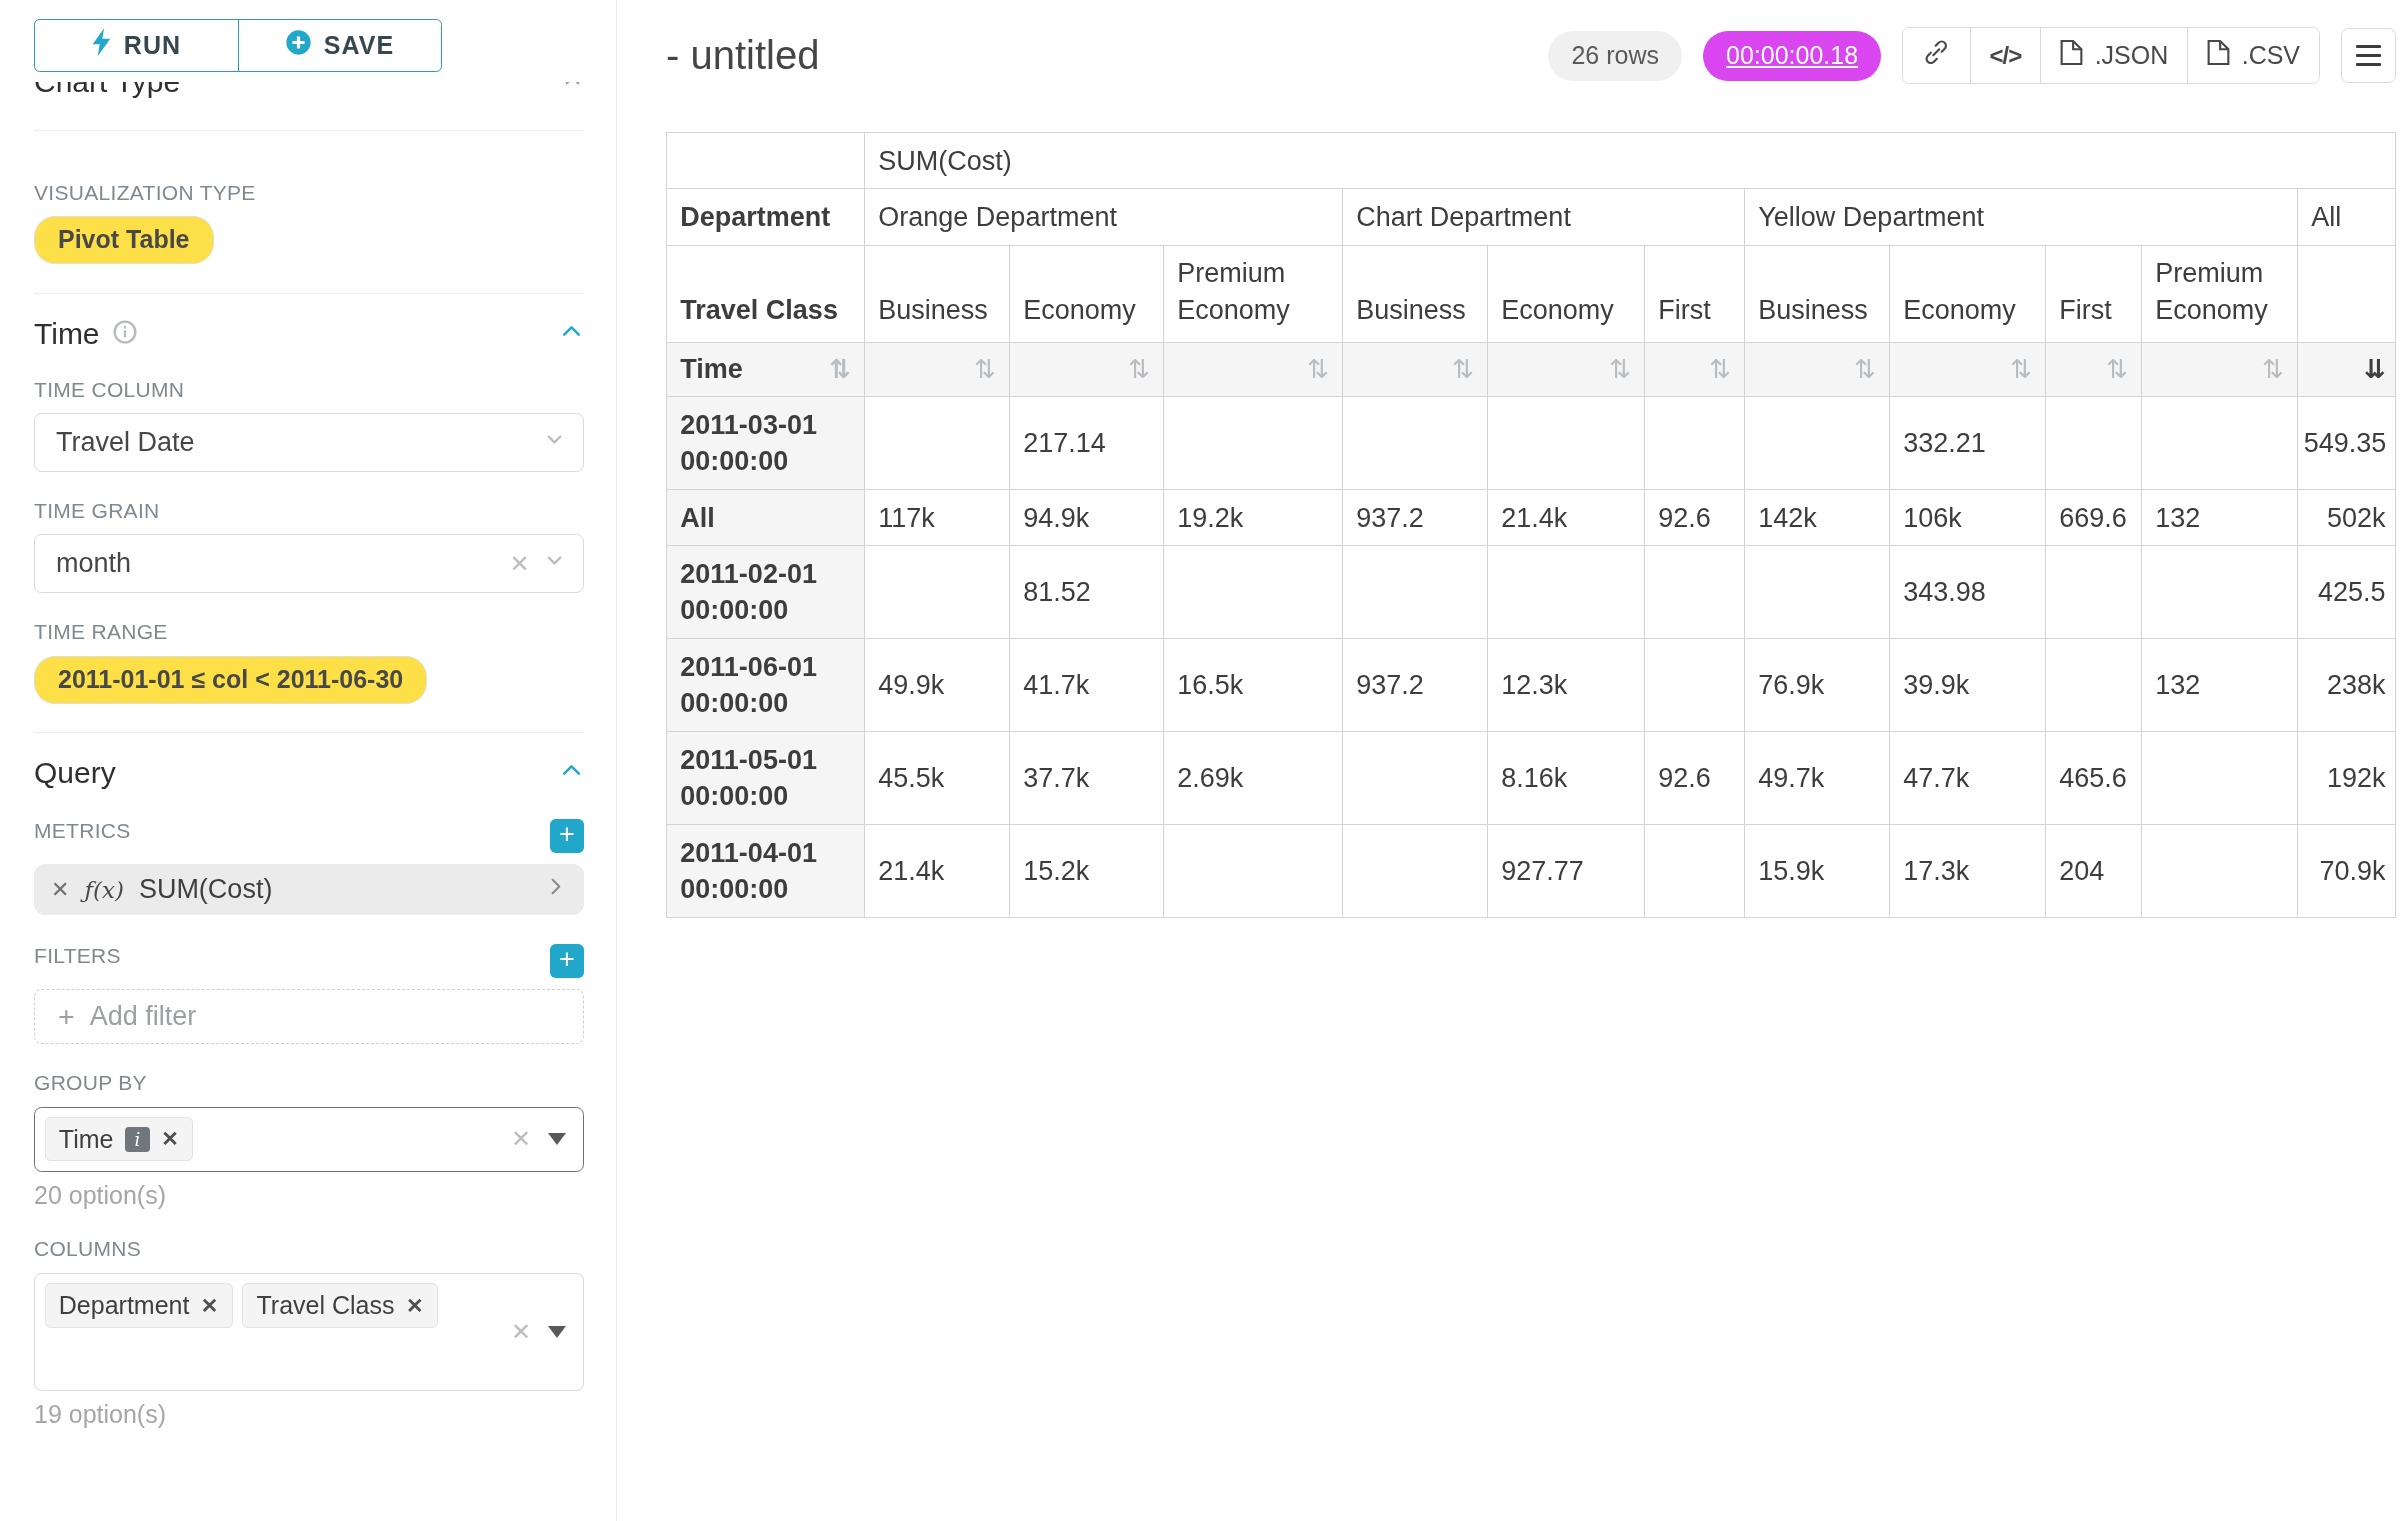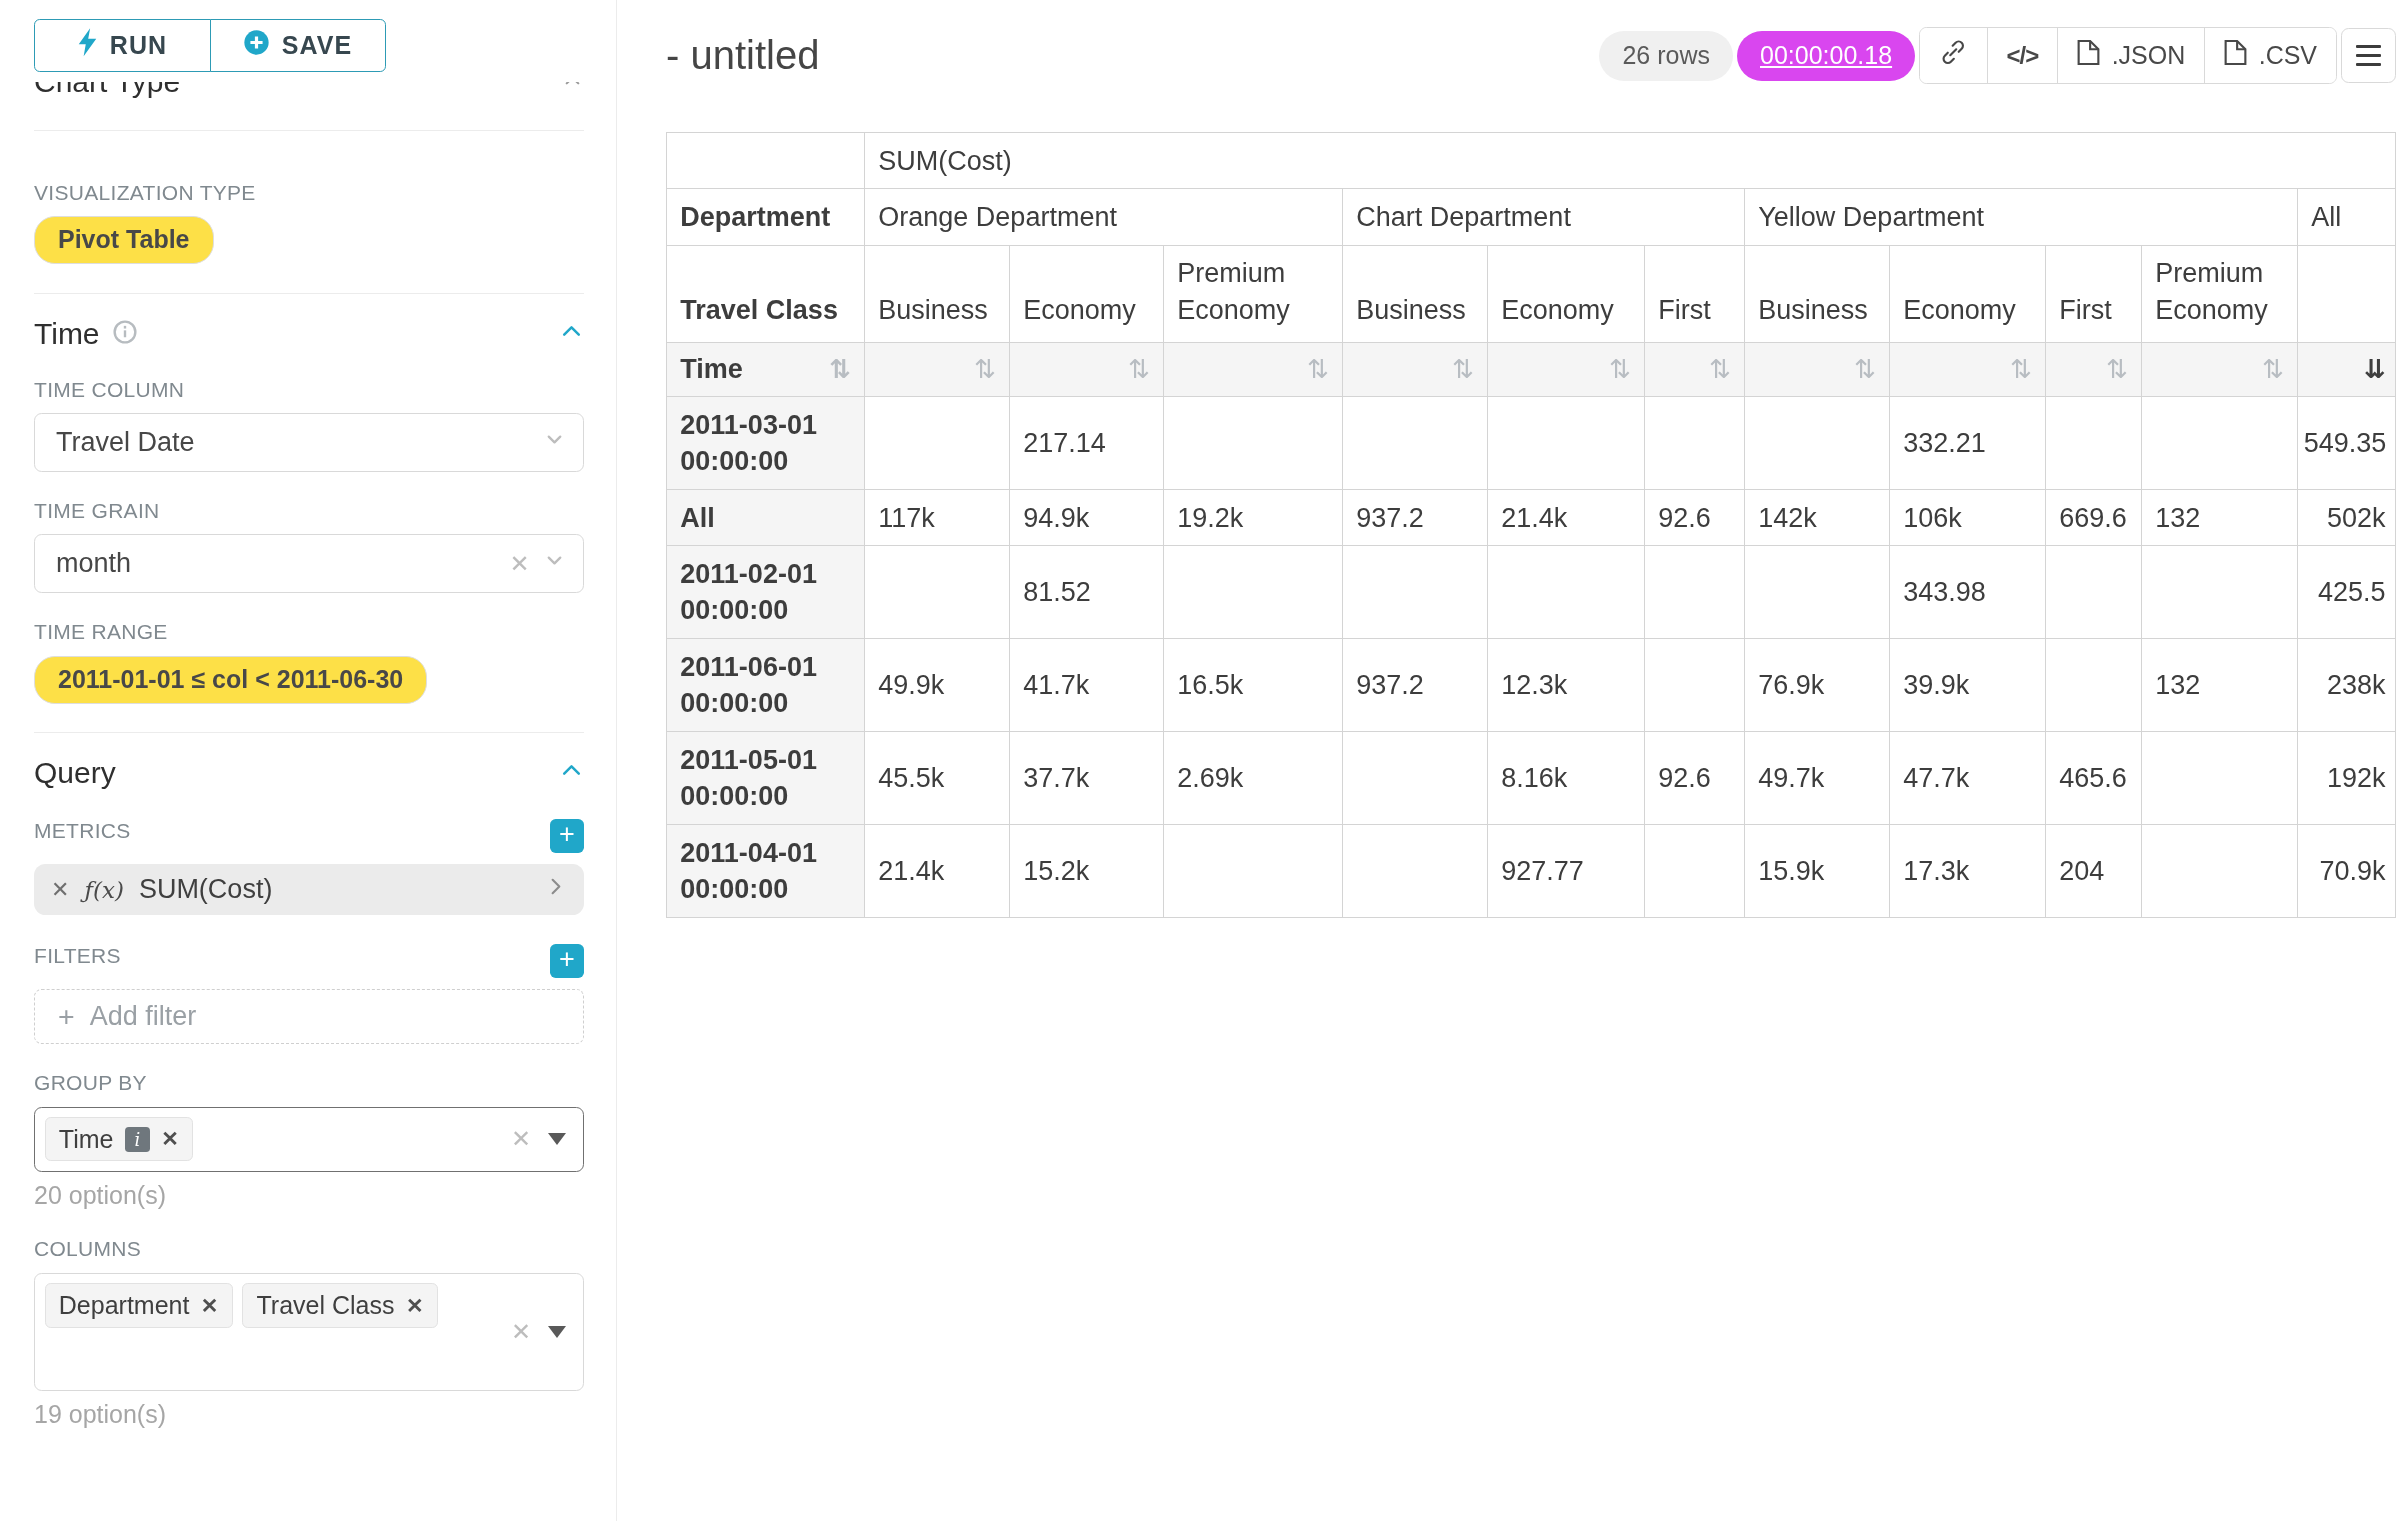--- a/index.html
+++ b/index.html
@@ -9,21 +9,21 @@
     color: #484848; background: #fff; overflow: hidden;
   }
   .app { display: flex; width: 2406px; height: 1522px; }
 
   
   .sidebar {
     width: 617px; min-width: 617px; height: 1522px;
     border-right: 1.9px solid #ececec; padding-top: 19px;
     overflow: hidden; position: relative; background: #fff;
   }
-  .btn-row { display: flex; margin: 0 0 0 34px; width: 352px; }
+  .btn-row { display: flex; margin: 0 0 0 34px; width: 408px; }
   .btn {
     flex: 1; height: 53px; background: #fff; border: 1px solid #2d9bb5;
     display: flex; align-items: center; justify-content: center; gap: 11.4px;
     font-family: "Liberation Sans", sans-serif;
     font-size: 25px; font-weight: 600; letter-spacing: 1px; color: #37474f; cursor: pointer;
   }
   .btn-run { border-radius: 5.7px 0 0 5.7px; }
   .btn-save { border-radius: 0 5.7px 5.7px 0; margin-left: -1px; }
 
   .clip-wrap {
@@ -109,21 +109,21 @@
   .caret-down {
     width: 0; height: 0; border-left: 9.5px solid transparent;
     border-right: 9.5px solid transparent; border-top: 12.4px solid #595959;
   }
   .options-hint { font-size: 25px; color: #a6a6a6; margin-top: 9.5px; }
 
   
   .main { flex: 1; padding: 27px 13.3px 0 49px; }
   .main-header { display: flex; align-items: center; }
   .title { font-size: 40px; font-weight: 400; color: #454545; }
-  .header-right { margin-left: auto; display: flex; align-items: center; gap: 4px; }
+  .header-right { margin-left: auto; display: flex; align-items: center; gap: 21px; }
   .badge {
     background: #f0f0f0; border-radius: 27px; padding: 10.5px 23px;
     font-size: 25px; color: #5a5a5a; white-space: nowrap;
   }
   .badge.green { background: #d946ef; color: #fff; text-decoration: underline; }
   .btn-group { display: flex; border: 1px solid #d9d9d9; border-radius: 7.6px; overflow: hidden; background: #fff; }
   .tool-btn {
     display: flex; align-items: center; gap: 11.4px; padding: 0 19px; height: 55px;
     background: #fff; border: none; border-left: 1px solid #d9d9d9;
     font-size: 25px; color: #484848; cursor: pointer; font-family: "Liberation Sans", sans-serif;

